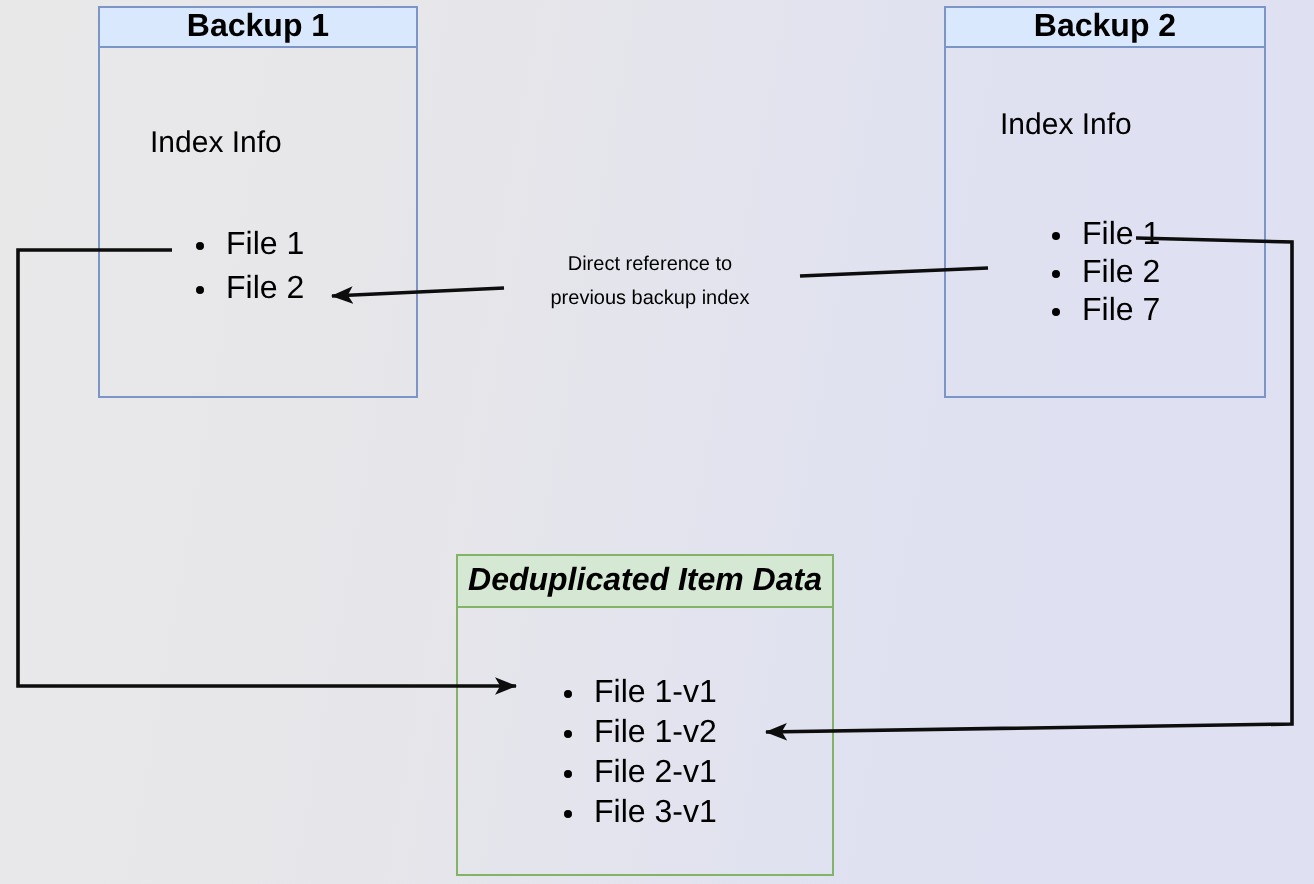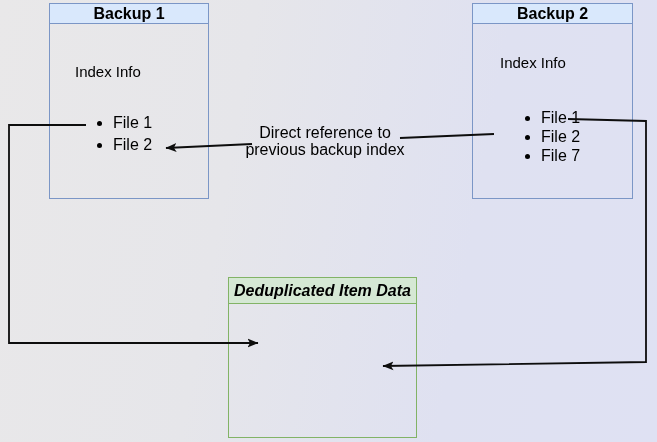--- a/index.html
+++ b/index.html
@@ -69,21 +69,21 @@
     width: 657px; height: 442px;
     pointer-events: none;
   }
 
   #direct-ref-label {
     position: absolute;
     left: 244px;
     top: 125px;
     width: 162px;
     text-align: center;
-    font-size: 16px;
+    font-size: 10px;
     line-height: 16.5px;
   }
 </style>
 </head>
 <body>
 
 <div id="canvas">
 
   <div class="node blue" id="backup1-box">
     <div class="node-header">
@@ -105,20 +105,26 @@
       <li>File 1</li>
       <li>File 2</li>
       <li>File 7</li>
     </ul>
   </div>
 
   <div class="node green" id="dedup-box">
     <div class="node-header">
       <span>Deduplicated Item Data</span>
     </div>
+    <ul class="file-list">
+      <li>File 1-v1</li>
+      <li>File 1-v2</li>
+      <li>File 2-v1</li>
+      <li>File 3-v1</li>
+    </ul>
   </div>
 
   <svg id="arrows" viewBox="0 0 657 442" xmlns="http://www.w3.org/2000/svg">
     <defs>
       <marker id="arrowhead" markerUnits="userSpaceOnUse" markerWidth="13" markerHeight="11" refX="10.5" refY="5" orient="auto">
         <path d="M0,0.6 L11,5 L0,9.4 L2.6,5 Z" fill="#0d0d0d"></path>
       </marker>
     </defs>
 
     <path d="M86,125 L9,125 L9,343 L258,343" fill="none" stroke="#0d0d0d" stroke-width="1.8" marker-end="url(#arrowhead)"></path>

